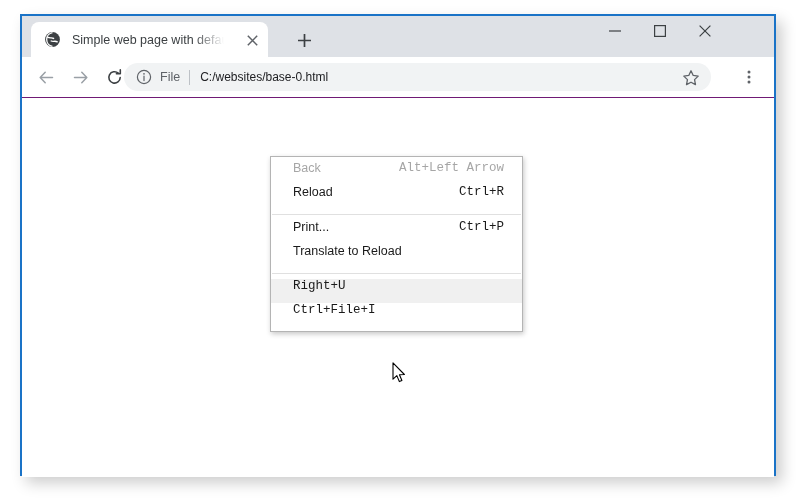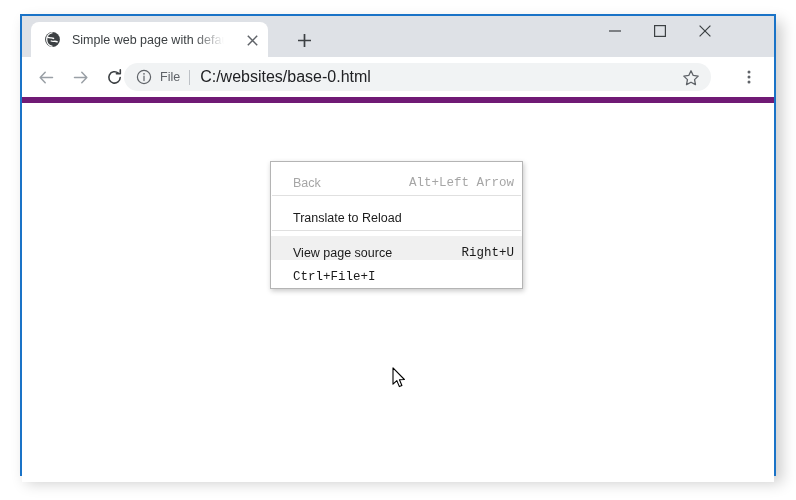--- a/index.html
+++ b/index.html
@@ -95,21 +95,21 @@
   }
   #btn-minimize { right: 137px; }
   #btn-maximize { right: 92px; }
   #btn-close    { right: 47px; }
 
   
   #toolbar {
     position: relative;
     height: 40px;
     background: #ffffff;
-    border-bottom: 6px solid #701a75;
+    border-bottom: 1px solid #701a75;
   }
   .nav-btn {
     position: absolute;
     top: 7px;
     width: 26px;
     height: 26px;
     display: flex;
     align-items: center;
     justify-content: center;
   }
@@ -140,21 +140,21 @@
     color: #5f6368;
   }
   #omnibox-divider {
     margin-left: 9px;
     width: 1px;
     height: 15px;
     background: #bdc1c6;
   }
   #omnibox-url {
     margin-left: 10px;
-    font-size: 16px;
+    font-size: 12px;
     color: #202124;
     white-space: nowrap;
   }
   #bookmark-star {
     position: absolute;
     right: 10px;
     top: 4px;
     width: 21px;
     height: 21px;
     display: flex;
@@ -189,24 +189,24 @@
     border: 1px solid #b4b4b4;
     box-shadow: 1px 2px 5px rgba(0,0,0,0.22);
     padding: 4px 0;
     box-sizing: border-box;
     z-index: 10;
   }
   .menu-item {
     position: relative;
     height: 24px;
     display: flex;
-    align-items: flex-end;
+    align-items: flex-start;
     font-size: 12.5px;
     color: #1a1a1a;
-    padding: 0 8px 0 22px;
+    padding: 0 18px 0 22px;
     box-sizing: border-box;
   }
   .menu-item.disabled { color: #a6a6a6; }
   .menu-item.highlighted { background: #f0f0f0; }
   .menu-label { flex: 1 1 auto; white-space: nowrap; }
   .menu-accel { flex: 0 0 auto; white-space: nowrap; text-align: right; font-family: Liberation Mono, monospace; }
   .menu-separator {
     height: 1px;
     background: #e0e0e0;
     margin: 5px 1px 5px 1px;
@@ -320,28 +320,35 @@
 
   <div id="page-viewport">
 
     <div id="page-content"></div>
 
     <div id="context-menu">
         <div class="menu-item disabled">
           <span class="menu-label">Back</span>
           <span class="menu-accel">Alt+Left Arrow</span>
         </div>
+        <div class="menu-item">
+          <span class="menu-label">Reload</span>
+          <span class="menu-accel">Ctrl+R</span>
+        </div>
         <div class="menu-separator"></div>
+        <div class="menu-item">
+          <span class="menu-label">Print...</span>
+          <span class="menu-accel">Ctrl+P</span>
+        </div>
         <div class="menu-item">
           <span class="menu-label">Translate to Reload</span>
           <span class="menu-accel"></span>
         </div>
         <div class="menu-separator"></div>
         <div class="menu-item highlighted">
-          <span class="menu-label">View page source</span>
           <span class="menu-accel">Right+U</span>
         </div>
         <div class="menu-item">
           <span class="menu-accel">Ctrl+File+I</span>
         </div>
       </div>
 
     <div id="mouse-cursor" style="left: 370px; top: 264px;">
       <svg width="14" height="22" viewBox="0 0 14 22">
         <path d="M1 0.9 L1 17.2 L4.85 13.6 L7.35 19.6 L9.9 18.5 L7.45 12.7 L12.4 12.5 Z" fill="#ffffff" stroke="#000000" stroke-width="1.1" stroke-linejoin="round"></path>

